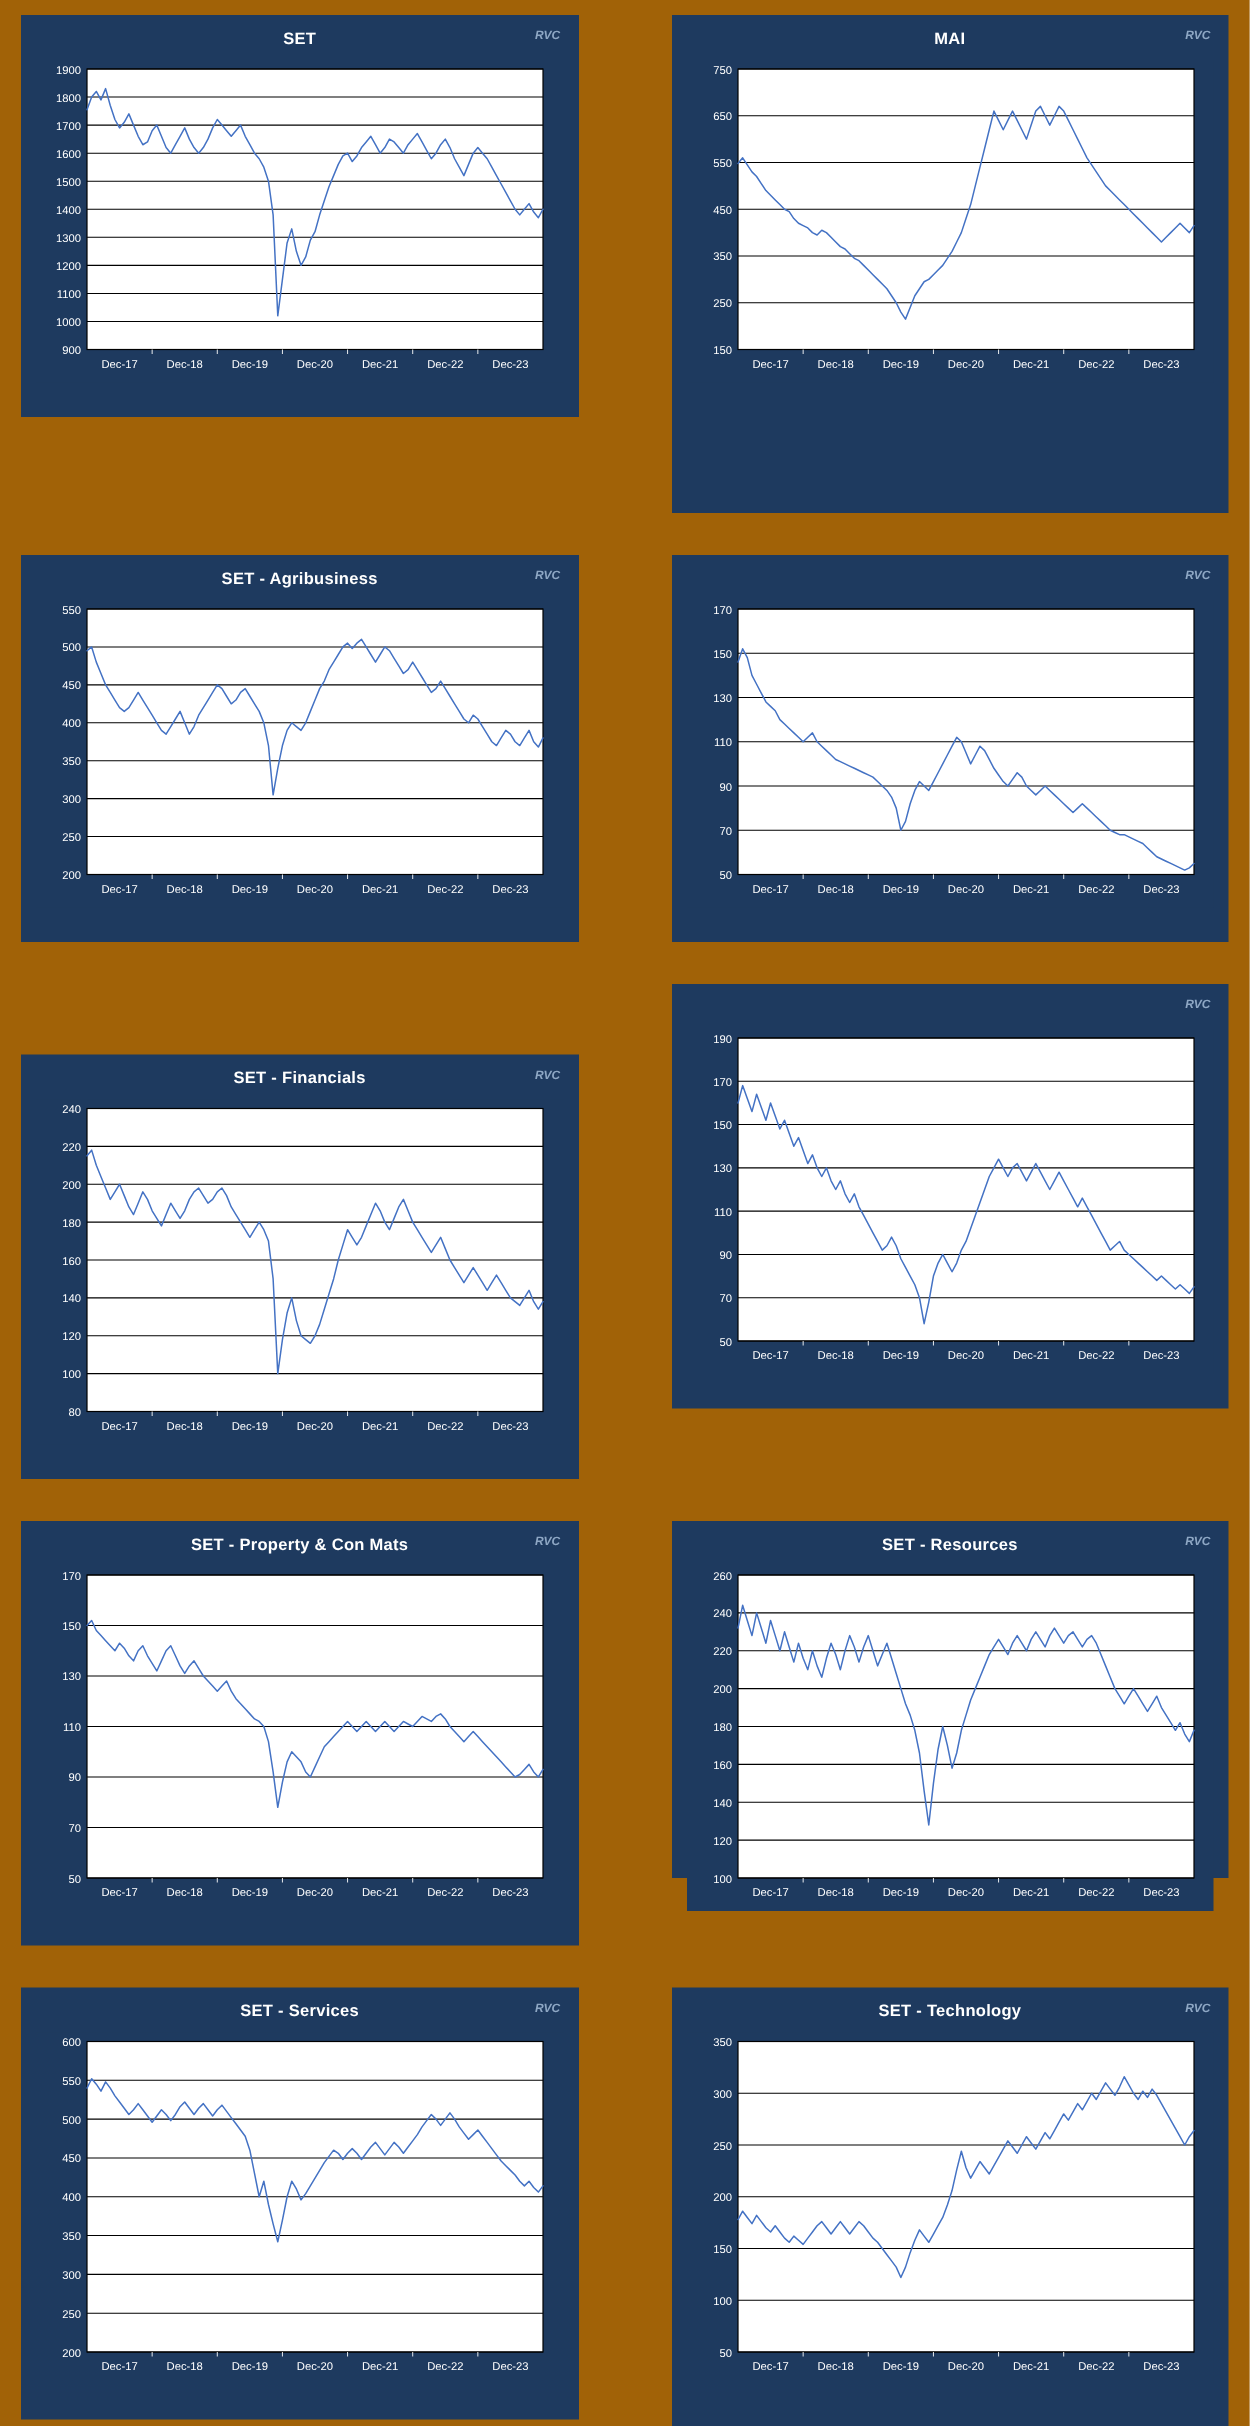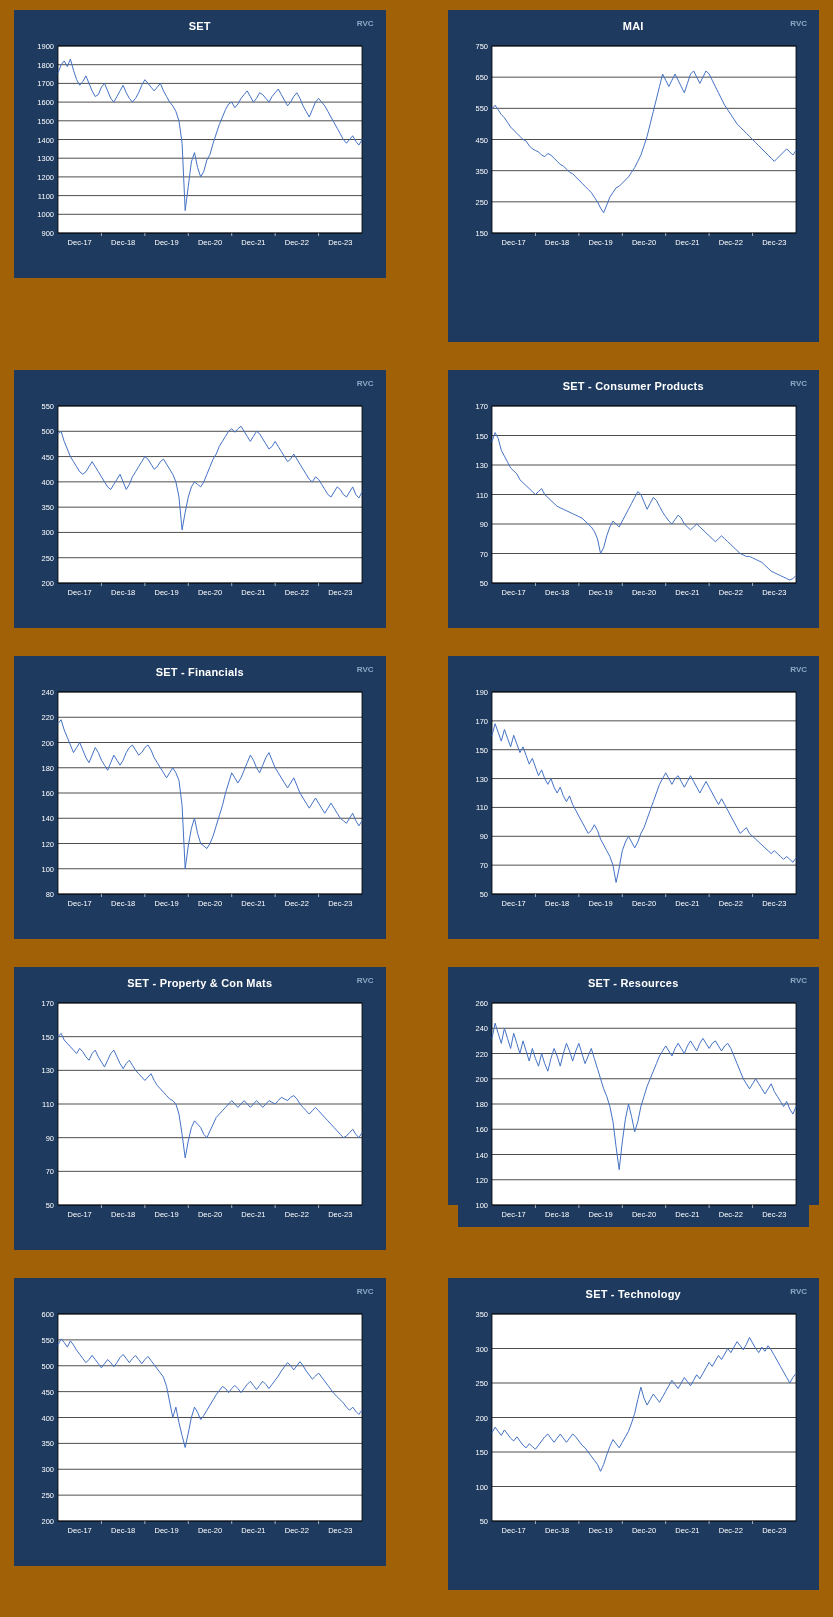--- a/index.html
+++ b/index.html
@@ -44,20 +44,21 @@
     text-align: center;
     line-height: 16px;
     letter-spacing: 0.2px;
   }
   .panel-watermark {
     position: absolute;
     right: 2px;
     top: 1px;
     color: #8ea7c4;
     font-size: 8px;
+    font-style: italic;
     font-weight: bold;
   }
   .plot-wrap {
     position: relative;
     background: #1e3a5f;
   }
   .plot-svg {
     display: block;
   }
   .footer-space {
@@ -157,20 +158,21 @@
             <text x="316.2857142857143" y="205" text-anchor="middle" font-family="&quot;Liberation Sans&quot;, sans-serif" font-size="7.5" fill="#ffffff">Dec-23</text>
             <line x1="294.57142857142856" x2="294.57142857142856" y1="193" y2="196" stroke="#ffffff" stroke-width="0.6"></line>
             <path d="M34.00 68.96 L37.10 65.22 L40.20 69.89 L43.31 74.57 L46.41 77.68 L49.51 82.36 L52.61 87.03 L55.71 90.15 L58.82 93.27 L61.92 96.38 L65.02 99.50 L68.12 101.06 L71.22 105.73 L74.33 108.85 L77.43 110.41 L80.53 111.97 L83.63 115.08 L86.73 116.64 L89.84 113.53 L92.94 115.08 L96.04 118.20 L99.14 121.32 L102.24 124.43 L105.35 125.99 L108.45 129.11 L111.55 132.22 L114.65 133.78 L117.76 136.90 L120.86 140.02 L123.96 143.13 L127.06 146.25 L130.16 149.37 L133.27 152.48 L136.37 157.16 L139.47 161.83 L142.57 168.07 L145.67 172.74 L148.78 164.95 L151.88 157.16 L154.98 152.48 L158.08 147.81 L161.18 146.25 L164.29 143.13 L167.39 140.02 L170.49 136.90 L173.59 132.22 L176.69 127.55 L179.80 121.32 L182.90 115.08 L186.00 105.73 L189.10 96.38 L192.20 83.92 L195.31 71.45 L198.41 58.98 L201.51 46.52 L204.61 34.05 L207.71 40.28 L210.82 46.52 L213.92 40.28 L217.02 34.05 L220.12 40.28 L223.22 46.52 L226.33 52.75 L229.43 43.40 L232.53 34.05 L235.63 30.93 L238.73 37.17 L241.84 43.40 L244.94 37.17 L248.04 30.93 L251.14 34.05 L254.24 40.28 L257.35 46.52 L260.45 52.75 L263.55 58.98 L266.65 65.22 L269.76 69.89 L272.86 74.57 L275.96 79.24 L279.06 83.92 L282.16 87.03 L285.27 90.15 L288.37 93.27 L291.47 96.38 L294.57 99.50 L297.67 102.62 L300.78 105.73 L303.88 108.85 L306.98 111.97 L310.08 115.08 L313.18 118.20 L316.29 121.32 L319.39 118.20 L322.49 115.08 L325.59 111.97 L328.69 108.85 L331.80 111.97 L334.90 115.08 L338.00 110.41" fill="none" stroke="#4472c4" stroke-width="1" stroke-linejoin="round" stroke-linecap="round"></path>
           </svg>
       </div>
       <div class="footer-space"></div>
     </div>
 
     <div class="panel" style="height:258px;">
       <div class="panel-head">
+        <div class="panel-title">SET - Agribusiness</div>
         <div class="panel-watermark">RVC</div>
       </div>
       <div class="plot-wrap">
         <svg class="plot-svg" width="344" height="205" viewBox="0 0 344 205">
             <rect x="34" y="6" width="304" height="177" fill="#ffffff"></rect>
             <line x1="34" x2="338" y1="183" y2="183" stroke="#000000" stroke-width="0.7"></line>
             <text x="30" y="186" text-anchor="end" font-family="&quot;Liberation Sans&quot;, sans-serif" font-size="7.5" fill="#ffffff">200</text>
             <line x1="34" x2="338" y1="157.71428571428572" y2="157.71428571428572" stroke="#000000" stroke-width="0.7"></line>
             <text x="30" y="160.71428571428572" text-anchor="end" font-family="&quot;Liberation Sans&quot;, sans-serif" font-size="7.5" fill="#ffffff">250</text>
             <line x1="34" x2="338" y1="132.42857142857144" y2="132.42857142857144" stroke="#000000" stroke-width="0.7"></line>
@@ -200,21 +202,20 @@
             <text x="316.2857142857143" y="195" text-anchor="middle" font-family="&quot;Liberation Sans&quot;, sans-serif" font-size="7.5" fill="#ffffff">Dec-23</text>
             <line x1="294.57142857142856" x2="294.57142857142856" y1="183" y2="186" stroke="#ffffff" stroke-width="0.6"></line>
             <path d="M34.00 33.81 L37.10 31.29 L40.20 41.40 L43.31 48.99 L46.41 56.57 L49.51 61.63 L52.61 66.69 L55.71 71.74 L58.82 74.27 L61.92 71.74 L65.02 66.69 L68.12 61.63 L71.22 66.69 L74.33 71.74 L77.43 76.80 L80.53 81.86 L83.63 86.91 L86.73 89.44 L89.84 84.39 L92.94 79.33 L96.04 74.27 L99.14 81.86 L102.24 89.44 L105.35 84.39 L108.45 76.80 L111.55 71.74 L114.65 66.69 L117.76 61.63 L120.86 56.57 L123.96 59.10 L127.06 64.16 L130.16 69.21 L133.27 66.69 L136.37 61.63 L139.47 59.10 L142.57 64.16 L145.67 69.21 L148.78 74.27 L151.88 81.86 L154.98 97.03 L158.08 129.90 L161.18 112.20 L164.29 97.03 L167.39 86.91 L170.49 81.86 L173.59 84.39 L176.69 86.91 L179.80 81.86 L182.90 74.27 L186.00 66.69 L189.10 59.10 L192.20 54.04 L195.31 46.46 L198.41 41.40 L201.51 36.34 L204.61 31.29 L207.71 28.76 L210.82 32.30 L213.92 28.76 L217.02 26.23 L220.12 31.29 L223.22 36.34 L226.33 41.40 L229.43 36.34 L232.53 31.29 L235.63 33.81 L238.73 38.87 L241.84 43.93 L244.94 48.99 L248.04 46.46 L251.14 41.40 L254.24 46.46 L257.35 51.51 L260.45 56.57 L263.55 61.63 L266.65 59.10 L269.76 54.04 L272.86 59.10 L275.96 64.16 L279.06 69.21 L282.16 74.27 L285.27 79.33 L288.37 81.86 L291.47 76.80 L294.57 79.33 L297.67 84.39 L300.78 89.44 L303.88 94.50 L306.98 97.03 L310.08 91.97 L313.18 86.91 L316.29 89.44 L319.39 94.50 L322.49 97.03 L325.59 91.97 L328.69 86.91 L331.80 94.50 L334.90 98.04 L338.00 91.97" fill="none" stroke="#4472c4" stroke-width="1" stroke-linejoin="round" stroke-linecap="round"></path>
           </svg>
       </div>
       <div class="footer-space"></div>
     </div>
 
     <div class="panel" style="height:258px;">
       <div class="panel-head">
-        <div class="panel-title">SET - Consumer Products</div>
         <div class="panel-watermark">RVC</div>
       </div>
       <div class="plot-wrap">
         <svg class="plot-svg" width="344" height="205" viewBox="0 0 344 205">
             <rect x="34" y="6" width="304" height="177" fill="#ffffff"></rect>
             <line x1="34" x2="338" y1="183" y2="183" stroke="#000000" stroke-width="0.7"></line>
             <text x="30" y="186" text-anchor="end" font-family="&quot;Liberation Sans&quot;, sans-serif" font-size="7.5" fill="#ffffff">50</text>
             <line x1="34" x2="338" y1="153.5" y2="153.5" stroke="#000000" stroke-width="0.7"></line>
             <text x="30" y="156.5" text-anchor="end" font-family="&quot;Liberation Sans&quot;, sans-serif" font-size="7.5" fill="#ffffff">70</text>
             <line x1="34" x2="338" y1="124" y2="124" stroke="#000000" stroke-width="0.7"></line>
@@ -240,21 +241,21 @@
             <text x="272.8571428571429" y="195" text-anchor="middle" font-family="&quot;Liberation Sans&quot;, sans-serif" font-size="7.5" fill="#ffffff">Dec-22</text>
             <line x1="251.14285714285714" x2="251.14285714285714" y1="183" y2="186" stroke="#ffffff" stroke-width="0.6"></line>
             <text x="316.2857142857143" y="195" text-anchor="middle" font-family="&quot;Liberation Sans&quot;, sans-serif" font-size="7.5" fill="#ffffff">Dec-23</text>
             <line x1="294.57142857142856" x2="294.57142857142856" y1="183" y2="186" stroke="#ffffff" stroke-width="0.6"></line>
             <path d="M34.00 41.40 L37.10 32.55 L40.20 38.45 L43.31 50.25 L46.41 56.15 L49.51 62.05 L52.61 67.95 L55.71 70.90 L58.82 73.85 L61.92 79.75 L65.02 82.70 L68.12 85.65 L71.22 88.60 L74.33 91.55 L77.43 94.50 L80.53 91.55 L83.63 88.60 L86.73 94.50 L89.84 97.45 L92.94 100.40 L96.04 103.35 L99.14 106.30 L102.24 107.78 L105.35 109.25 L108.45 110.72 L111.55 112.20 L114.65 113.67 L117.76 115.15 L120.86 116.63 L123.96 118.10 L127.06 121.05 L130.16 124.00 L133.27 126.95 L136.37 131.38 L139.47 138.75 L142.57 153.50 L145.67 147.60 L148.78 135.80 L151.88 126.95 L154.98 121.05 L158.08 124.00 L161.18 126.95 L164.29 121.05 L167.39 115.15 L170.49 109.25 L173.59 103.35 L176.69 97.45 L179.80 91.55 L182.90 94.50 L186.00 101.88 L189.10 109.25 L192.20 103.35 L195.31 97.45 L198.41 100.40 L201.51 106.30 L204.61 112.20 L207.71 116.63 L210.82 121.05 L213.92 124.00 L217.02 119.58 L220.12 115.15 L223.22 118.10 L226.33 124.00 L229.43 126.95 L232.53 129.90 L235.63 126.95 L238.73 124.00 L241.84 126.95 L244.94 129.90 L248.04 132.85 L251.14 135.80 L254.24 138.75 L257.35 141.70 L260.45 138.75 L263.55 135.80 L266.65 138.75 L269.76 141.70 L272.86 144.65 L275.96 147.60 L279.06 150.55 L282.16 153.50 L285.27 154.97 L288.37 156.45 L291.47 156.45 L294.57 157.93 L297.67 159.40 L300.78 160.88 L303.88 162.35 L306.98 165.30 L310.08 168.25 L313.18 171.20 L316.29 172.68 L319.39 174.15 L322.49 175.63 L325.59 177.10 L328.69 178.57 L331.80 180.05 L334.90 178.57 L338.00 175.63" fill="none" stroke="#4472c4" stroke-width="1" stroke-linejoin="round" stroke-linecap="round"></path>
           </svg>
       </div>
       <div class="footer-space"></div>
     </div>
 
-    <div class="panel" style="height:283px;">
+    <div class="panel" style="height:283px;margin-top:47px;">
       <div class="panel-head">
         <div class="panel-title">SET - Financials</div>
         <div class="panel-watermark">RVC</div>
       </div>
       <div class="plot-wrap">
         <svg class="plot-svg" width="344" height="230" viewBox="0 0 344 230">
             <rect x="34" y="6" width="304" height="202" fill="#ffffff"></rect>
             <line x1="34" x2="338" y1="208" y2="208" stroke="#000000" stroke-width="0.7"></line>
             <text x="30" y="211" text-anchor="end" font-family="&quot;Liberation Sans&quot;, sans-serif" font-size="7.5" fill="#ffffff">80</text>
             <line x1="34" x2="338" y1="182.75" y2="182.75" stroke="#000000" stroke-width="0.7"></line>
@@ -419,20 +420,21 @@
             <text x="316.2857142857143" y="220" text-anchor="middle" font-family="&quot;Liberation Sans&quot;, sans-serif" font-size="7.5" fill="#ffffff">Dec-23</text>
             <line x1="294.57142857142856" x2="294.57142857142856" y1="208" y2="211" stroke="#ffffff" stroke-width="0.6"></line>
             <path d="M34.00 41.35 L37.10 26.20 L40.20 36.30 L43.31 46.40 L46.41 31.25 L49.51 41.35 L52.61 51.45 L55.71 36.30 L58.82 46.40 L61.92 56.50 L65.02 43.88 L68.12 53.98 L71.22 64.07 L74.33 51.45 L77.43 61.55 L80.53 69.13 L83.63 56.50 L86.73 66.60 L89.84 74.18 L92.94 61.55 L96.04 51.45 L99.14 59.02 L102.24 69.13 L105.35 56.50 L108.45 46.40 L111.55 53.98 L114.65 64.07 L117.76 53.98 L120.86 46.40 L123.96 56.50 L127.06 66.60 L130.16 59.02 L133.27 51.45 L136.37 61.55 L139.47 71.65 L142.57 81.75 L145.67 91.85 L148.78 99.43 L151.88 109.53 L154.98 124.68 L158.08 149.93 L161.18 172.65 L164.29 144.88 L167.39 122.15 L170.49 107.00 L173.59 119.63 L176.69 134.78 L179.80 124.68 L182.90 109.53 L186.00 99.43 L189.10 89.32 L192.20 81.75 L195.31 74.18 L198.41 66.60 L201.51 59.02 L204.61 53.98 L207.71 48.93 L210.82 53.98 L213.92 59.02 L217.02 51.45 L220.12 46.40 L223.22 51.45 L226.33 56.50 L229.43 48.93 L232.53 43.88 L235.63 48.93 L238.73 53.98 L241.84 46.40 L244.94 41.35 L248.04 46.40 L251.14 51.45 L254.24 46.40 L257.35 43.88 L260.45 48.93 L263.55 53.98 L266.65 48.93 L269.76 46.40 L272.86 51.45 L275.96 59.02 L279.06 66.60 L282.16 74.18 L285.27 81.75 L288.37 86.80 L291.47 91.85 L294.57 86.80 L297.67 81.75 L300.78 86.80 L303.88 91.85 L306.98 96.90 L310.08 91.85 L313.18 86.80 L316.29 94.38 L319.39 99.43 L322.49 104.48 L325.59 109.53 L328.69 104.48 L331.80 112.05 L334.90 117.10 L338.00 109.53" fill="none" stroke="#4472c4" stroke-width="1" stroke-linejoin="round" stroke-linecap="round"></path>
           </svg>
       </div>
       <div class="footer-space"></div>
     </div>
 
     <div class="panel" style="height:288px;">
       <div class="panel-head">
+        <div class="panel-title">SET - Services</div>
         <div class="panel-watermark">RVC</div>
       </div>
       <div class="plot-wrap">
         <svg class="plot-svg" width="344" height="235" viewBox="0 0 344 235">
             <rect x="34" y="6" width="304" height="207" fill="#ffffff"></rect>
             <line x1="34" x2="338" y1="213" y2="213" stroke="#000000" stroke-width="0.7"></line>
             <text x="30" y="216" text-anchor="end" font-family="&quot;Liberation Sans&quot;, sans-serif" font-size="7.5" fill="#ffffff">200</text>
             <line x1="34" x2="338" y1="187.125" y2="187.125" stroke="#000000" stroke-width="0.7"></line>
             <text x="30" y="190.125" text-anchor="end" font-family="&quot;Liberation Sans&quot;, sans-serif" font-size="7.5" fill="#ffffff">250</text>
             <line x1="34" x2="338" y1="161.25" y2="161.25" stroke="#000000" stroke-width="0.7"></line>

